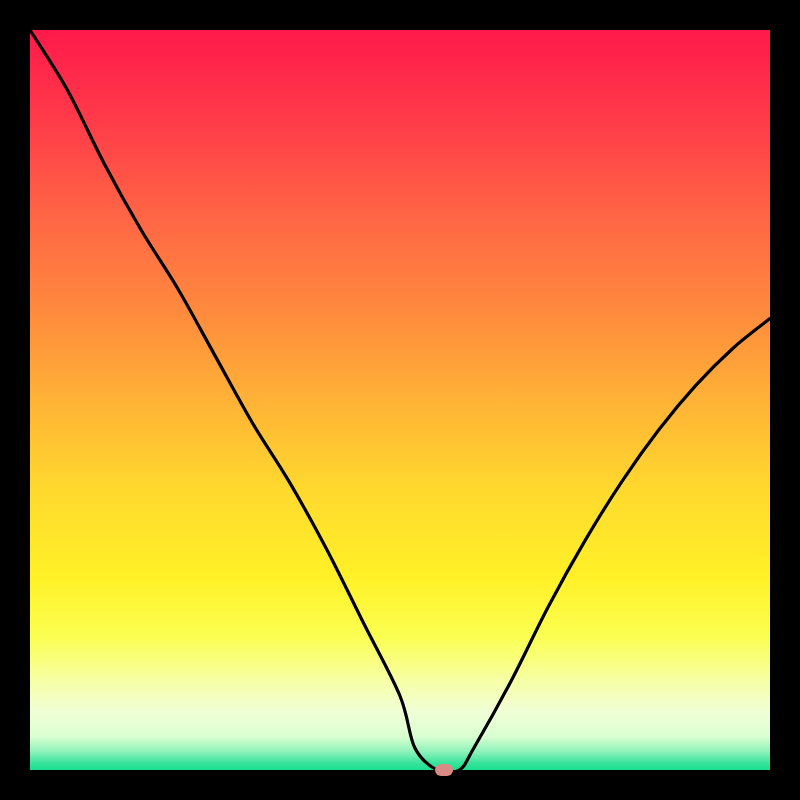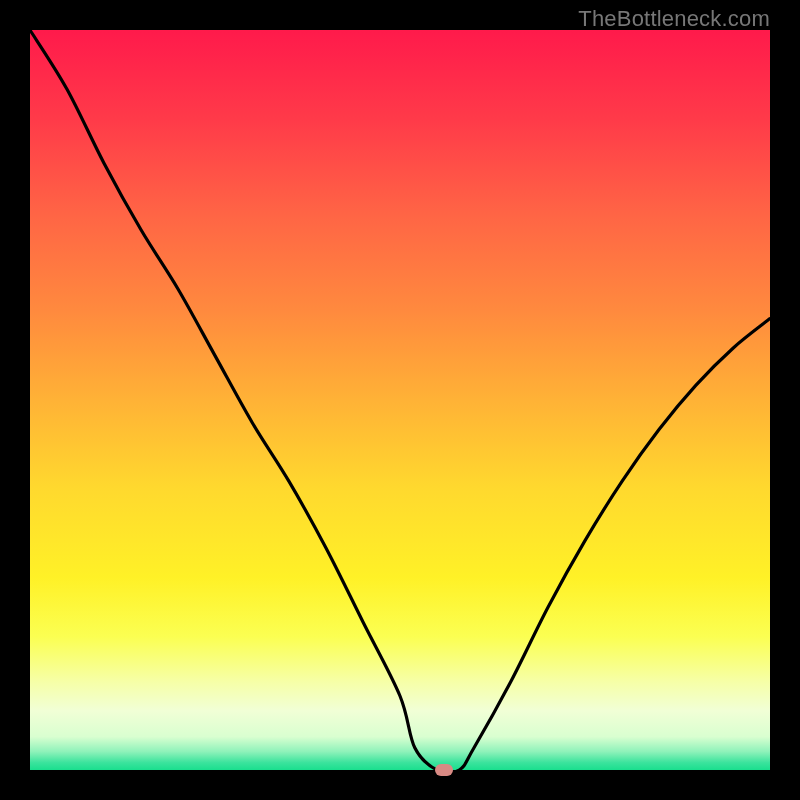--- a/index.html
+++ b/index.html
@@ -55,21 +55,20 @@
     stroke: #000;
     stroke-width: 3.2;
     stroke-linejoin: round;
     stroke-linecap: round;
   }
 </style>
 </head>
 <body>
 
 <div class="frame">
-  <div class="watermark">TheBottleneck.com</div>
 
   <div class="plot" id="plot" style="background: linear-gradient(rgb(255, 26, 75) 0%, rgb(255, 58, 73) 12%, rgb(255, 101, 69) 25%, rgb(255, 138, 62) 38%, rgb(255, 178, 54) 50%, rgb(255, 217, 46) 62%, rgb(255, 241, 39) 74%, rgb(251, 255, 82) 82%, rgb(246, 255, 166) 88%, rgb(241, 255, 214) 92%, rgb(217, 255, 208) 95.5%, rgb(143, 242, 186) 97.5%, rgb(59, 227, 157) 99%, rgb(26, 223, 142) 100%);">
     <svg class="curve" viewBox="0 0 740 740" preserveAspectRatio="none">
       <path id="curve-path" d="M 0 0 C 6.166666666666667 9.866666666666655 24.666666666666664 36.99999999999993 37 59.19999999999993 C 49.333333333333336 81.39999999999993 61.666666666666664 109.7666666666667 74 133.20000000000005 C 86.33333333333333 156.6333333333334 98.66666666666667 178.8333333333334 111 199.80000000000007 C 123.33333333333333 220.76666666666674 135.66666666666666 238.03333333333336 148 259 C 160.33333333333334 279.96666666666664 172.66666666666666 303.4 185 325.59999999999997 C 197.33333333333334 347.79999999999995 209.66666666666666 371.23333333333335 222 392.20000000000005 C 234.33333333333334 413.16666666666674 246.66666666666666 430.43333333333334 259 451.4 C 271.3333333333333 472.3666666666666 283.6666666666667 494.56666666666666 296 518 C 308.3333333333333 541.4333333333334 320.6666666666667 567.3333333333334 333 592 C 345.3333333333333 616.6666666666666 361.3666666666667 645.0333333333333 370 666 C 378.6333333333333 686.9666666666667 378.6333333333333 705.4666666666666 384.8 717.8 C 390.9666666666667 730.1333333333333 399.6000000000001 736.3 407.00000000000006 740 C 414.40000000000003 743.7 423.0333333333333 743.7 429.2 740 C 435.3666666666667 736.3 435.3666666666667 732.5999999999999 444 717.8 C 452.6333333333333 703 468.6666666666667 674.6333333333333 481 651.2 C 493.3333333333333 627.7666666666668 505.6666666666667 600.6333333333334 518 577.2 C 530.3333333333334 553.7666666666667 542.6666666666666 531.5666666666667 555 510.6 C 567.3333333333334 489.6333333333333 579.6666666666666 469.9 592 451.4 C 604.3333333333334 432.9 616.6666666666666 415.6333333333333 629 399.59999999999997 C 641.3333333333334 383.5666666666666 653.6666666666666 368.76666666666665 666 355.2 C 678.3333333333334 341.6333333333333 690.6666666666666 329.30000000000007 703 318.20000000000005 C 715.3333333333334 307.1 733.8333333333334 293.53333333333336 740 288.6"></path>
     </svg>
     <div class="marker" id="marker" style="left: 414.4px; top: 740px; background: rgb(217, 138, 132);"></div>
   </div>
 </div>
 
 </body></html>

